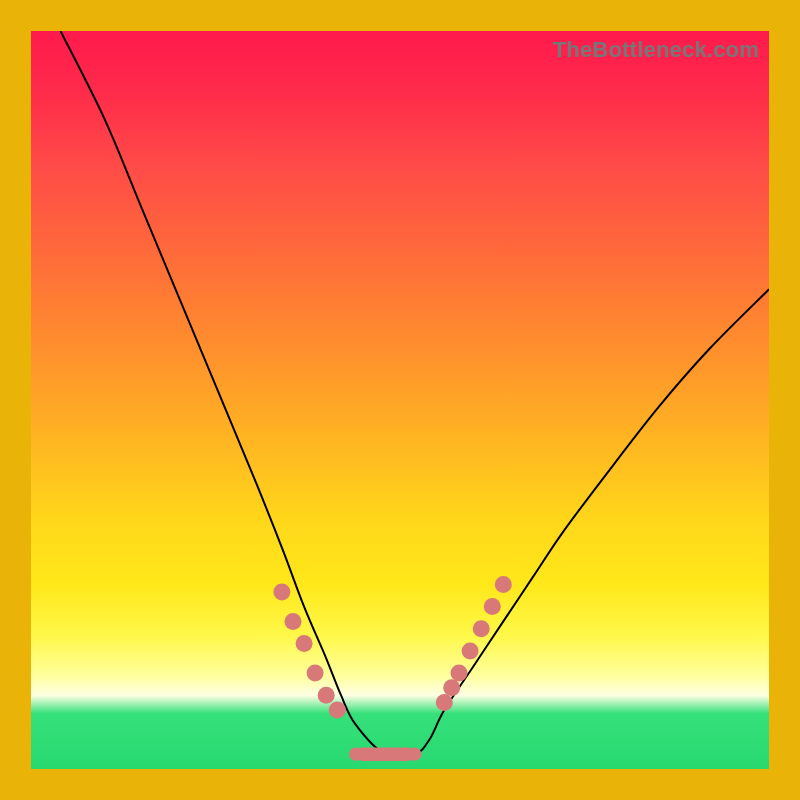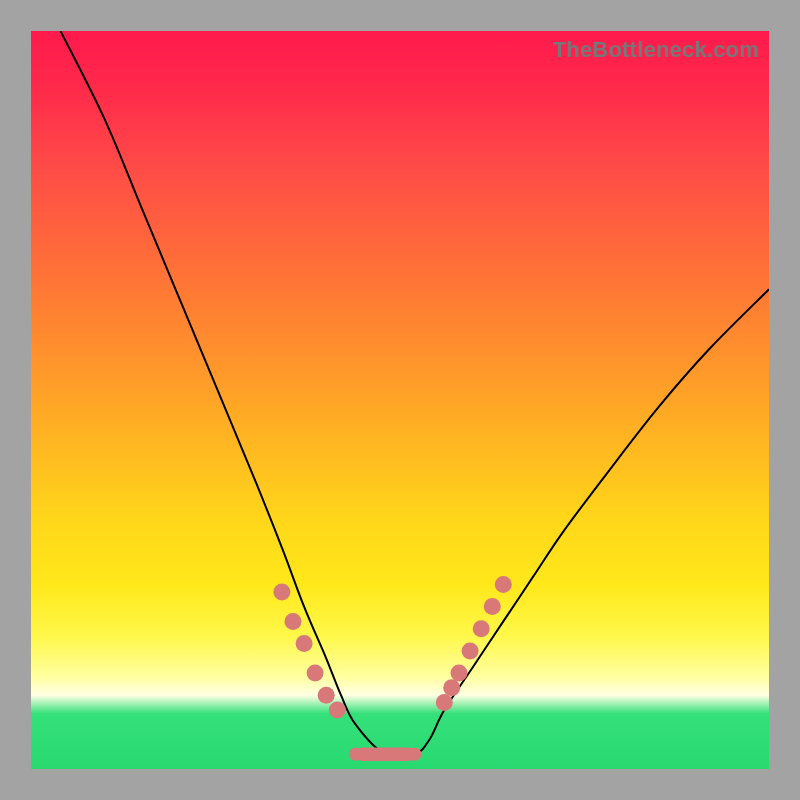--- a/index.html
+++ b/index.html
@@ -1,21 +1,21 @@
 <!DOCTYPE html>
 <html><head>
 <meta charset="utf-8">
 <style>
   * { margin: 0; padding: 0; box-sizing: border-box; }
   html, body { width: 800px; height: 800px; overflow: hidden; background: #000; }
   .stage {
     position: relative;
     width: 800px;
     height: 800px;
-    background: #a3a3a3;
+    background: #eab308;
   }
   .plot-area {
     position: absolute;
     left: 31px;
     top: 31px;
     width: 738px;
     height: 738px;
     background: linear-gradient(
       to bottom,
       #ff1a4d 0%,

